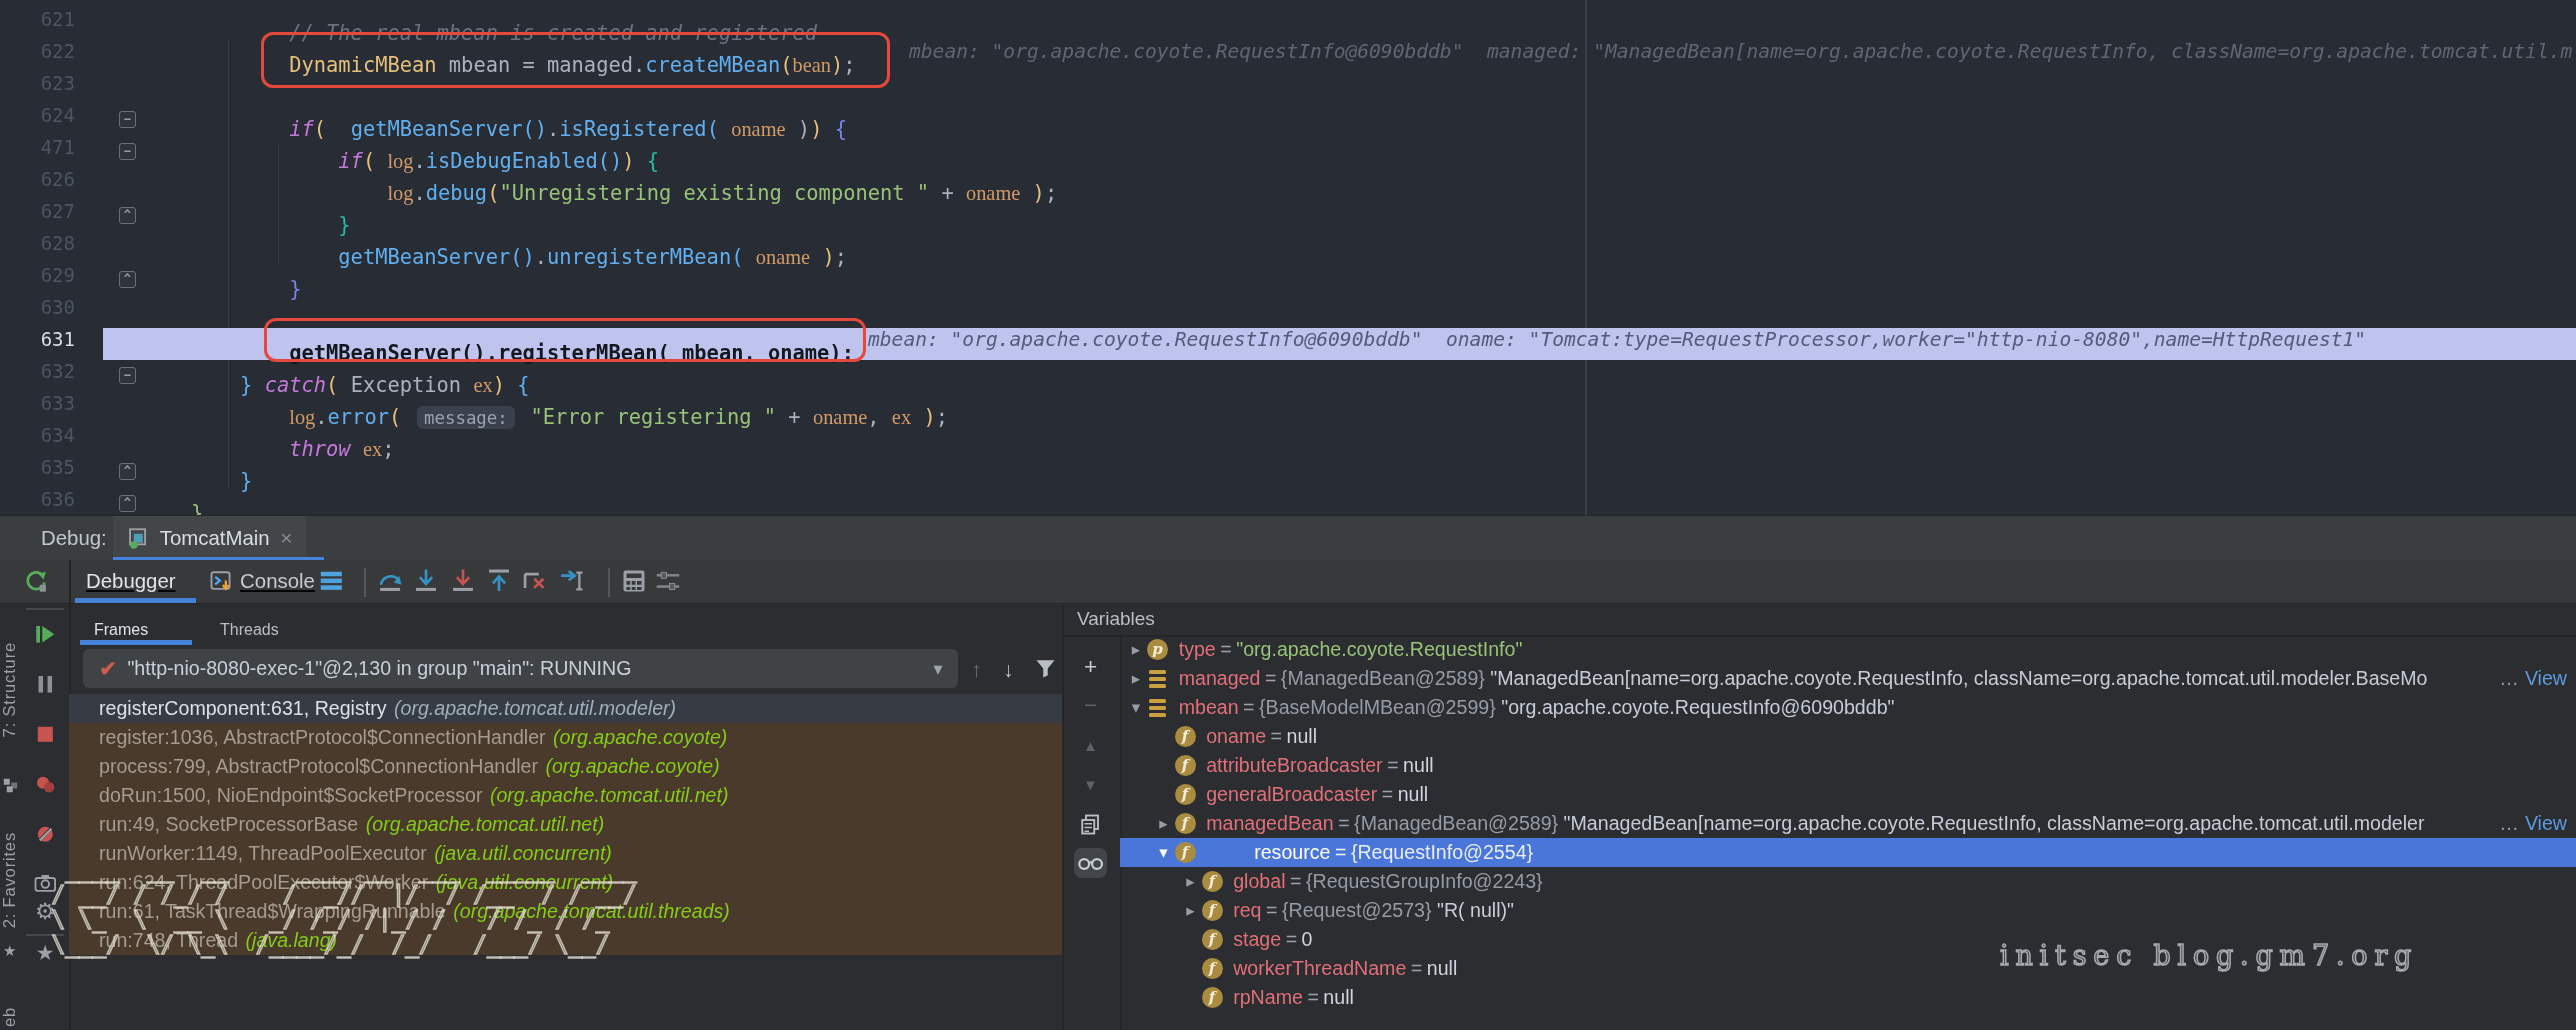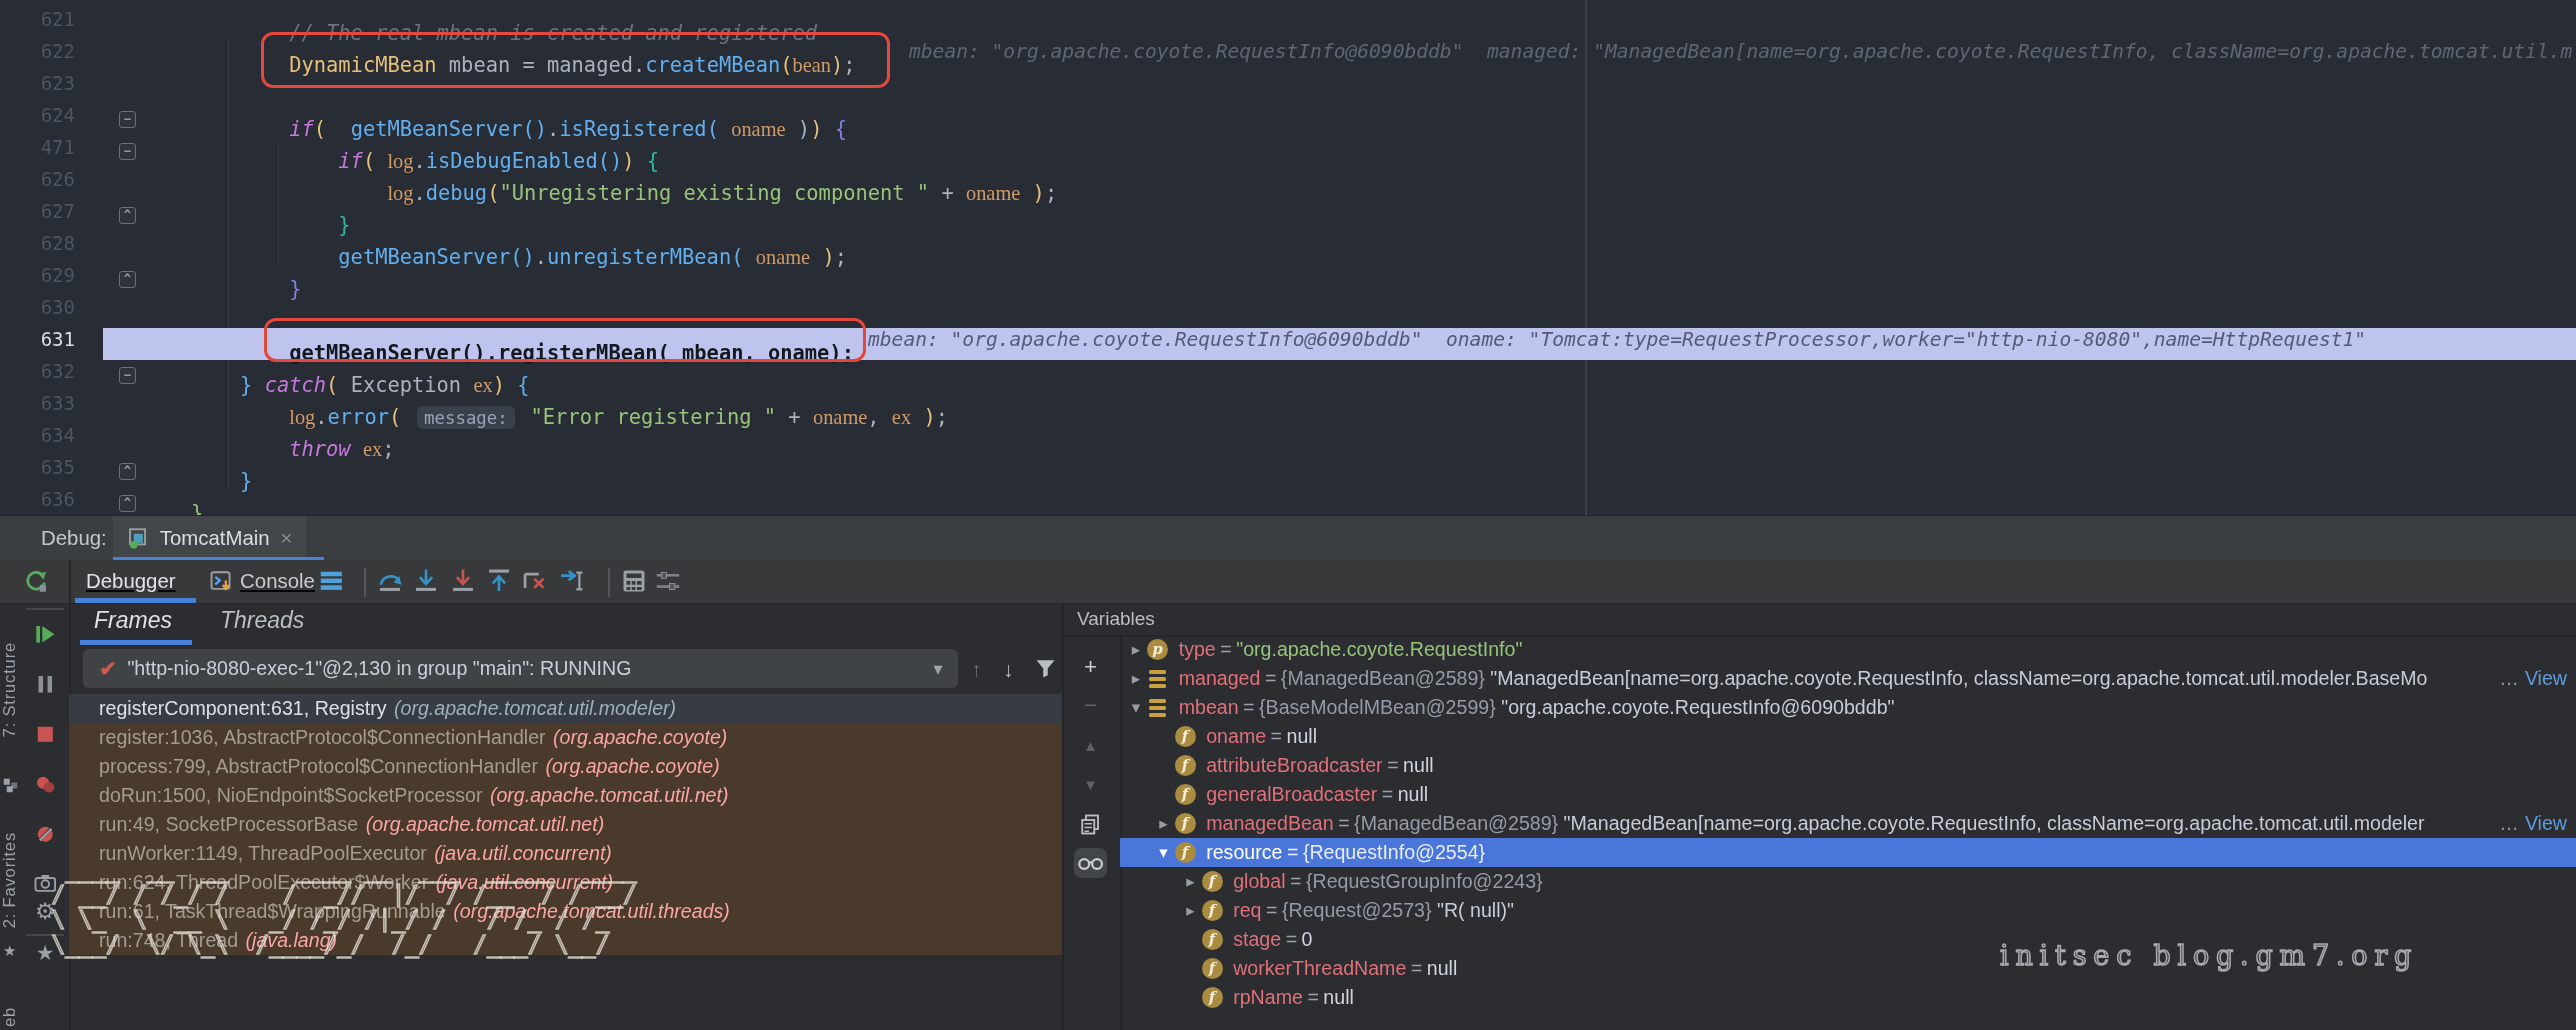--- a/index.html
+++ b/index.html
@@ -67,35 +67,35 @@
       font-size:16.6px;color:#9ba1a8;letter-spacing:0.8px;}
   .tw-icon{position:absolute;left:3px;}
   
   .panel-line{position:absolute;background:#242628;}
   
   #dbg-col{position:absolute;left:19.6px;top:560px;width:50px;height:471px;}
   .col-ic{position:absolute;left:14.3px;width:22.6px;height:22.6px;}
   .hsep{position:absolute;left:6px;width:38px;height:1.5px;background:#45484b;}
   
   #frames-tabs{position:absolute;left:69px;top:604px;width:993px;height:42px;}
-  #frames-tabs .lbl{position:absolute;top:3px;font-size:23px;font-style:italic;}
+  #frames-tabs .lbl{position:absolute;top:17px;font-size:16px;}
   #tab-frames{left:25px;color:#dee3e8;}
   #tab-threads{left:151px;color:#b9bfc6;}
   #frames-underline{position:absolute;left:10.6px;top:36px;width:112px;height:4.5px;background:var(--accent);}
   #thread-row{position:absolute;left:69px;top:646px;width:993px;height:48px;}
   #thread-combo{position:absolute;left:13.6px;top:3px;width:875px;height:39px;background:#404345;
       border-radius:6px;display:flex;align-items:center;}
   #thread-combo .chk{color:#cb5b4c;font-size:21px;font-weight:bold;margin:0 10.6px 0 16.6px;}
   #thread-combo .txt{font-size:19.6px;color:#c9d0db;white-space:nowrap;overflow:hidden;flex:1;}
   #thread-combo .caret{color:#9fa5ab;font-size:18px;margin-right:15px;}
   .mini-ic{position:absolute;top:12px;font-size:21px;}
   #frames-list{position:absolute;left:69px;top:694px;width:993px;height:337px;overflow:hidden;}
   .frame-row{height:29px;line-height:29px;padding-left:30px;white-space:nowrap;font-size:19.6px;}
   .frame-row .loc{color:#a49c8f;}
-  .frame-row .pkg{color:#fca5a5;font-style:italic;margin-left:7.5px;}
+  .frame-row .pkg{color:#84cc16;font-style:italic;margin-left:7.5px;}
   .frame-row.lib{background:var(--lib-frame);}
   .frame-row.selected{background:#363b44;}
   .frame-row.selected .loc{color:#dce1e7;}
   .frame-row.selected .pkg{color:#9fb0bc;}
   
   #vars-header{position:absolute;left:1077px;top:608px;font-size:19px;color:#b9bfc6;}
   #vars-toolbar{position:absolute;left:1062px;top:635px;width:57px;height:395px;}
   .vt-ic{position:absolute;left:12px;width:33px;height:30px;display:flex;align-items:center;
       justify-content:center;font-size:22.6px;color:#c6ccd2;}
   .vt-ic.dim{color:#5c6165;}
@@ -104,21 +104,21 @@
   .var-row{height:29px;line-height:29px;display:flex;align-items:center;white-space:nowrap;
       font-size:19.6px;overflow:hidden;position:relative;}
   .var-row.selected{background:var(--selection);}
   .var-row .chev{width:22.6px;flex:0 0 22.6px;color:#969da6;font-size:16.6px;text-align:center;}
   .var-row.selected .chev{color:#fff;}
   .var-row .vicon{width:22.6px;height:21px;flex:0 0 22.6px;margin-right:9px;position:relative;}
   .cir{position:absolute;left:0;top:0;width:21px;height:21px;border-radius:50%;background:#a98c3f;
       color:#f2ecd9;font:italic bold 15px "DejaVu Serif",serif;text-align:center;line-height:21px;}
   .bars b{position:absolute;left:2.3px;width:16.6px;height:3.8px;border-radius:1.5px;background:#c9a23f;}
   .vname{color:var(--var-name);}
-  .var-row.selected .vname{color:#fff;}
+  .var-row.selected .vname{color:#fff;margin-left:48px;}
   .veq{color:#9aa1ac;margin:0 4.5px;}
   .p-ref{color:#959ca7;}
   .p-sw{color:#c6cdd9;}
   .p-sg{color:var(--string);}
   .p-pv{color:#cfd5e0;}
   .var-row.selected .p-ref,.var-row.selected .veq{color:#e8edf8;}
   .var-row .val{flex:0 1 auto;overflow:hidden;}
   .var-row .sp{flex:1 0 7.5px;}
   .view-wrap{flex:0 0 auto;padding-right:9px;}
   .view-wrap .dots{color:#959ca7;}

